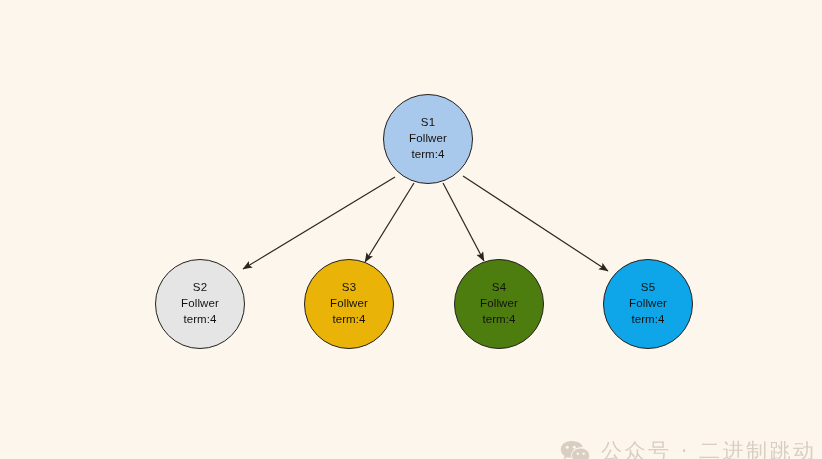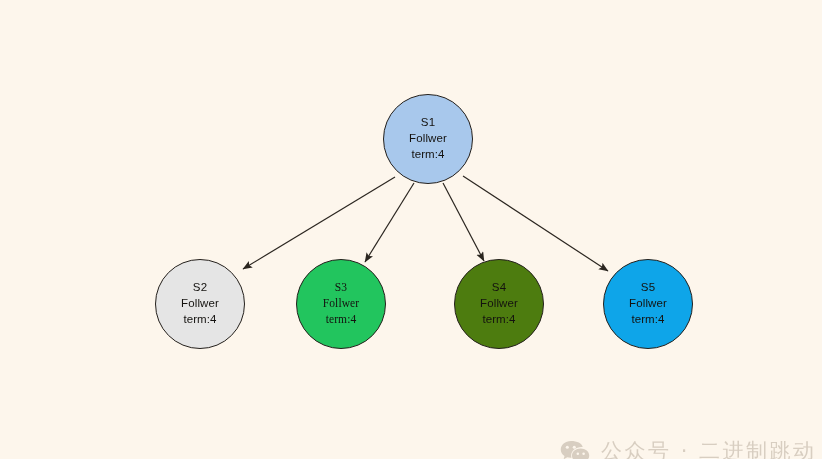--- a/index.html
+++ b/index.html
@@ -91,21 +91,21 @@
     <span>Follwer</span>
     <span>term:4</span>
   </div>
 
   <div class="node" style="left: 155px; top: 259px; width: 90px; height: 90px; background: #e5e5e5; border-color: rgb(36, 32, 28);">
     <span>S2</span>
     <span>Follwer</span>
     <span>term:4</span>
   </div>
 
-  <div class="node" style="left: 296px; top: 259px; width: 90px; height: 90px; background: #22c55e; border-color: rgb(36, 32, 28); font-family: Liberation Serif, serif;">
+  <div class="node" style="left: 304px; top: 259px; width: 90px; height: 90px; background: #eab308; border-color: rgb(36, 32, 28);">
     <span>S3</span>
     <span>Follwer</span>
     <span>term:4</span>
   </div>
 
   <div class="node" style="left: 454px; top: 259px; width: 90px; height: 90px; background: #4d7c0f; border-color: rgb(36, 32, 28);">
     <span>S4</span>
     <span>Follwer</span>
     <span>term:4</span>
   </div>

